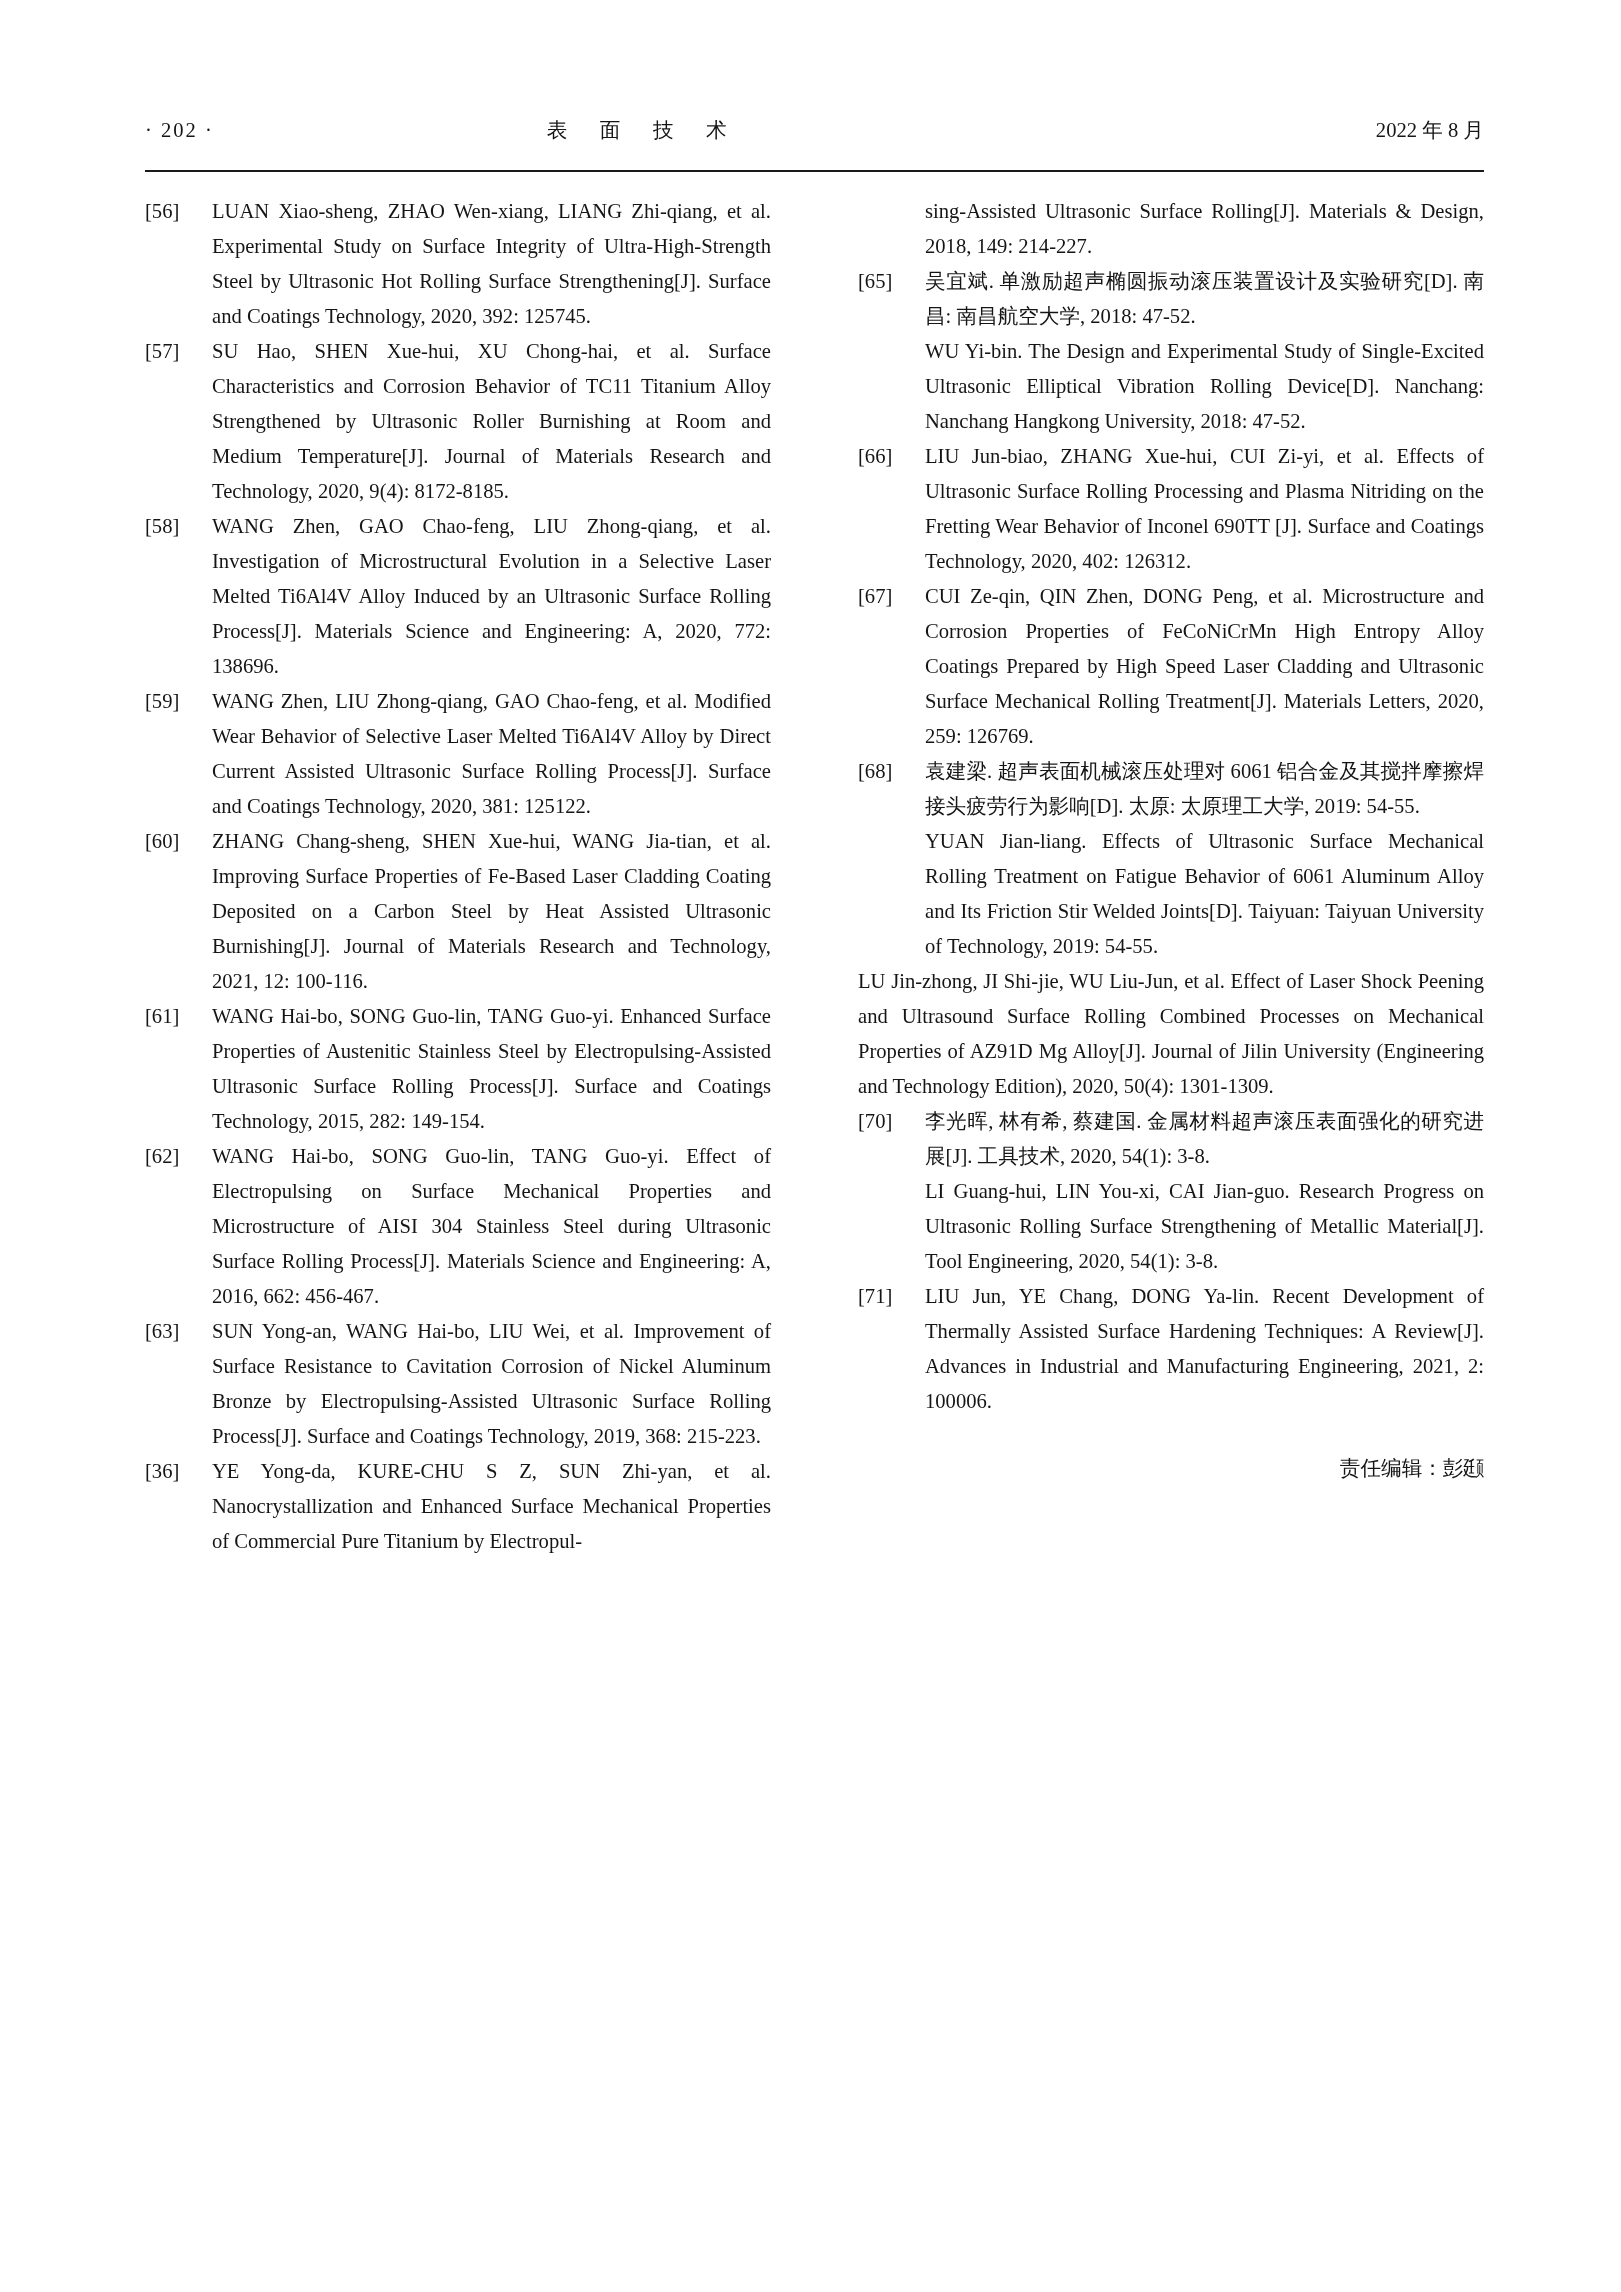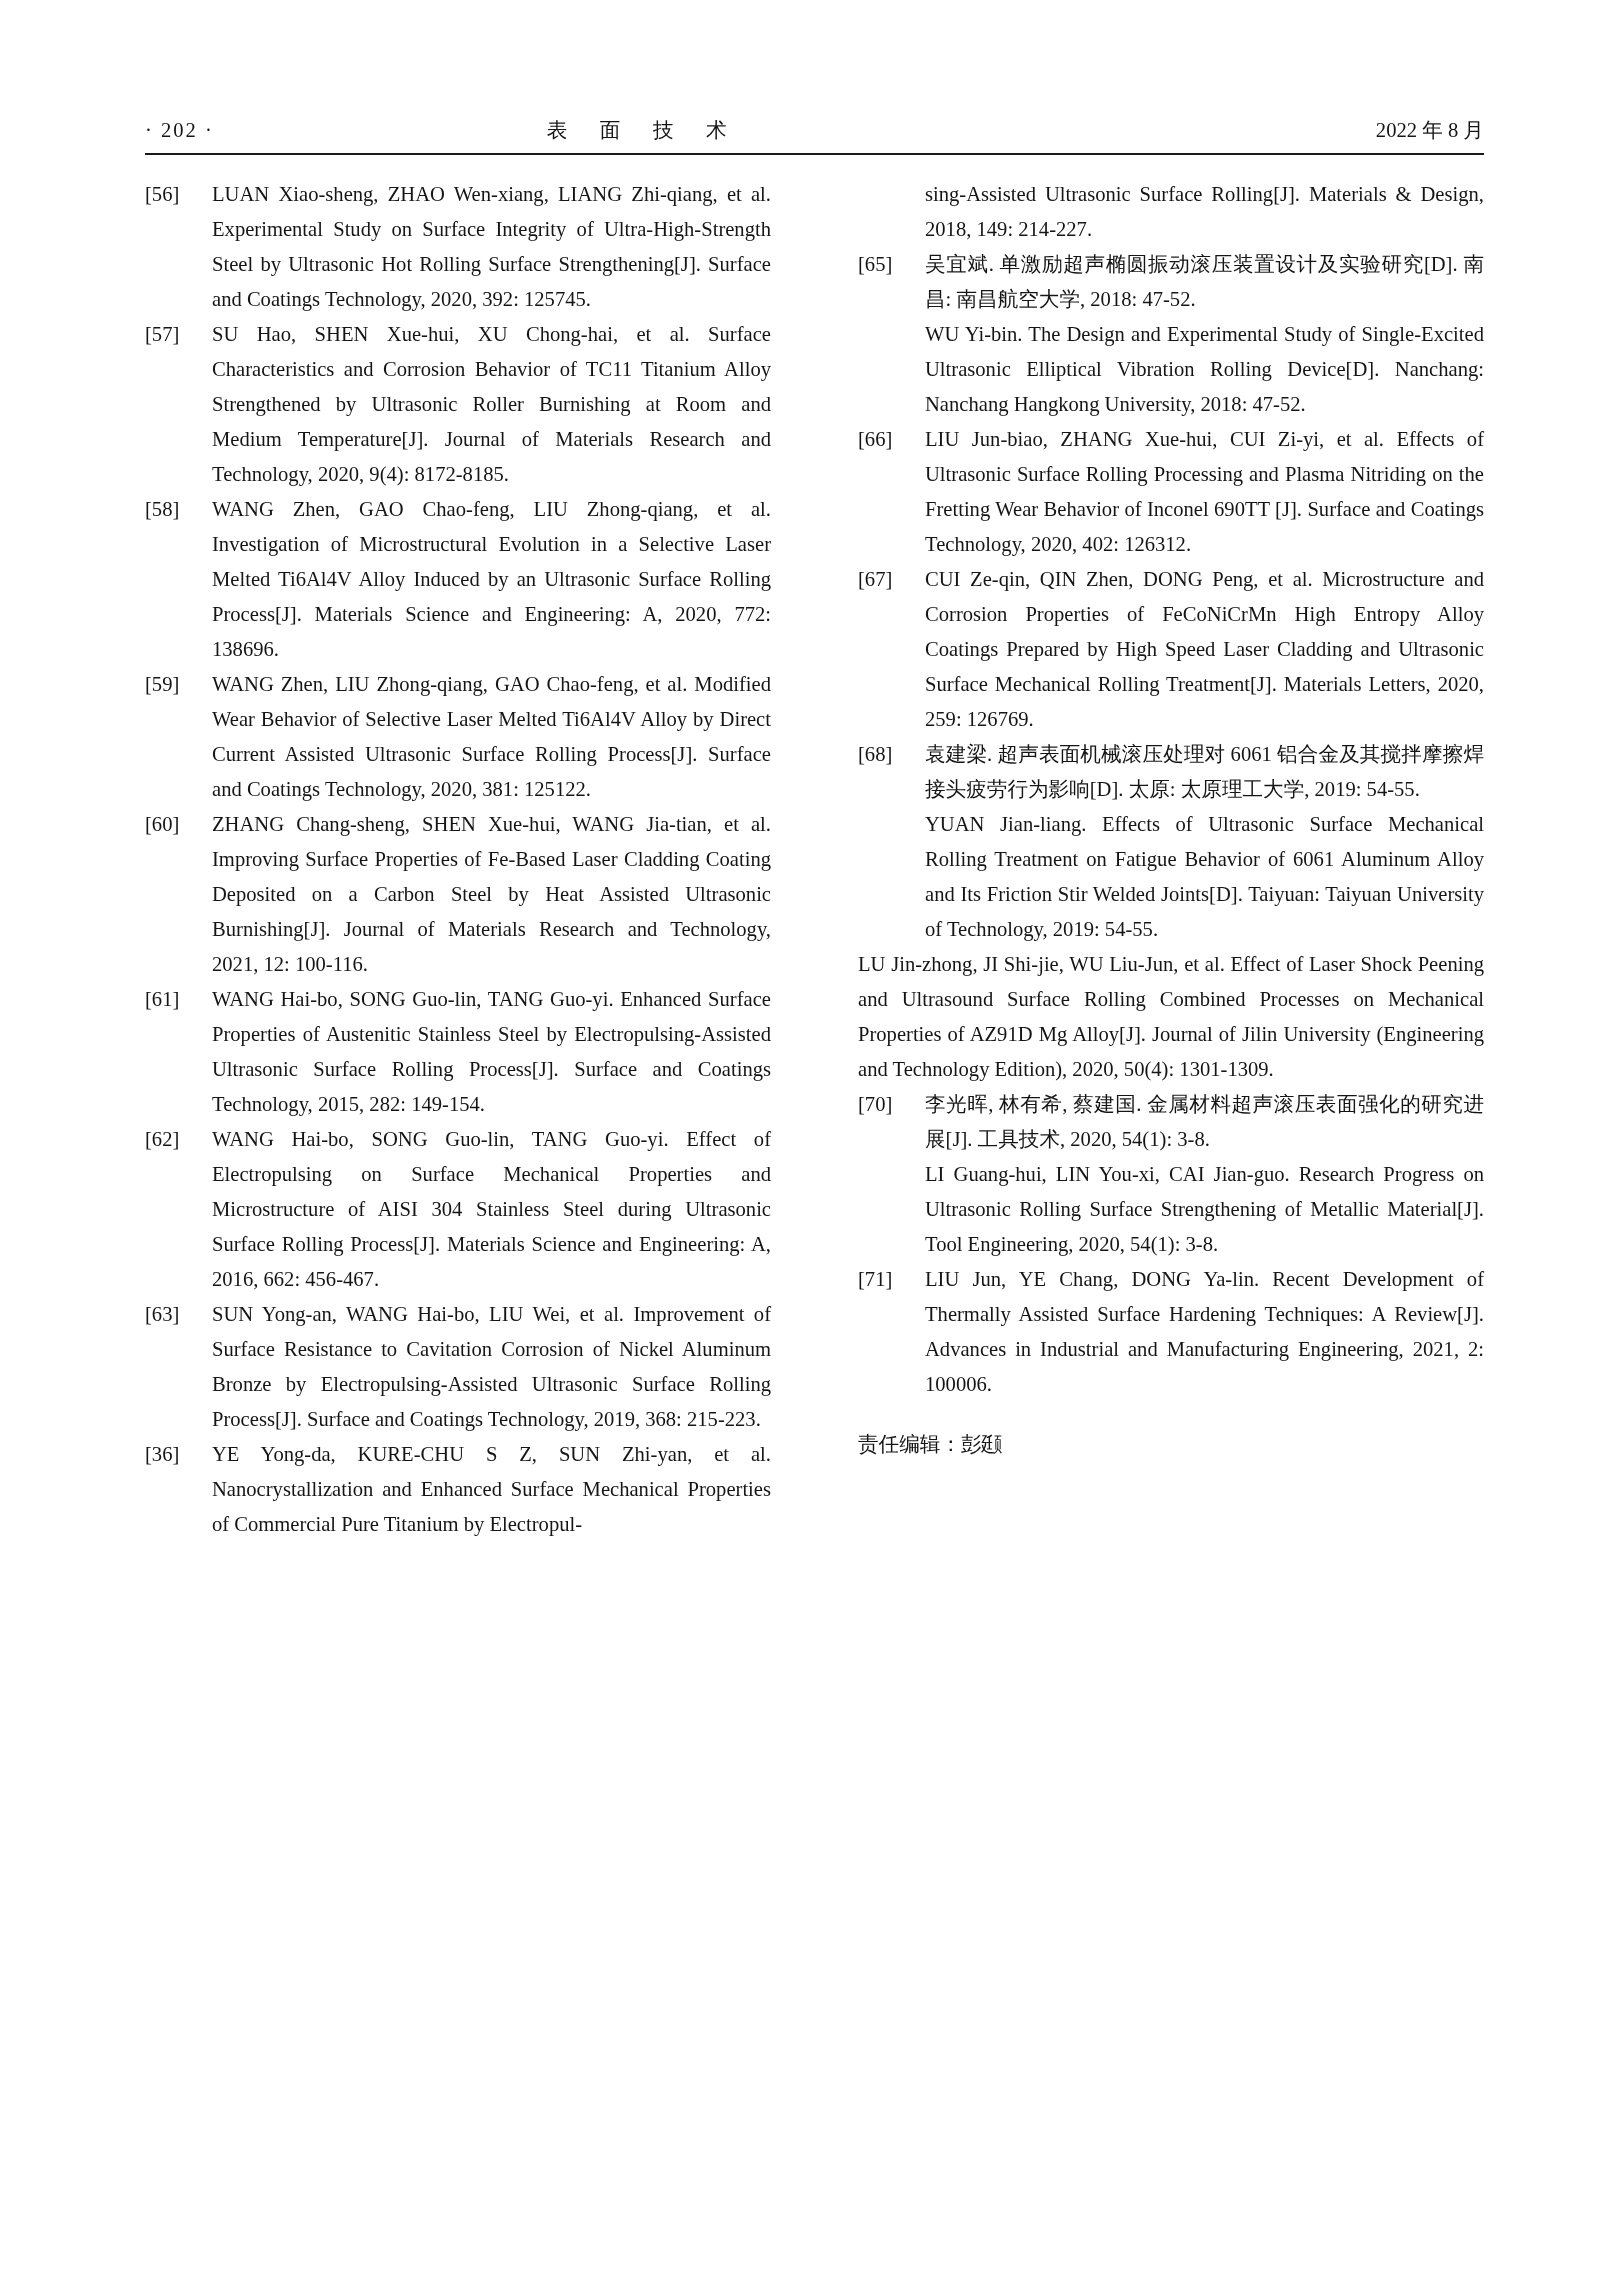--- a/index.html
+++ b/index.html
@@ -16,21 +16,21 @@
   .content {
     position: absolute;
     left: 145px;
     top: 100px;
     width: 1339px;
   }
   .header {
     display: flex;
     align-items: baseline;
     font-size: 20.6px;
-    padding-bottom: 9px;
+    padding-bottom: 26px;
     border-bottom: 2px solid #1a1a1a;
   }
   .h-left  { width: 30%; letter-spacing: 2px; }
   .h-center{ width: 40%; letter-spacing: 13.7px; }
   .h-right { width: 30%; text-align: right; margin-top: 16px; }
   .columns {
     display: flex;
     gap: 87px;
     margin-top: 21.6px;
   }
@@ -43,22 +43,22 @@
   .ref-label {
     width: 67px;
     flex-shrink: 0;
   }
   .ref-body {
     flex: 1;
     text-align: justify;
   }
   .ref-seg { margin: 0; }
   .footer {
-    margin-top: 25px;
-    text-align: left;
+    margin-top: 32px;
+    text-align: right;
     font-size: 20.6px;
     line-height: 35px;
   }
 </style>
 </head>
 <body>
 
 <div class="page">
   <div class="content">
 

